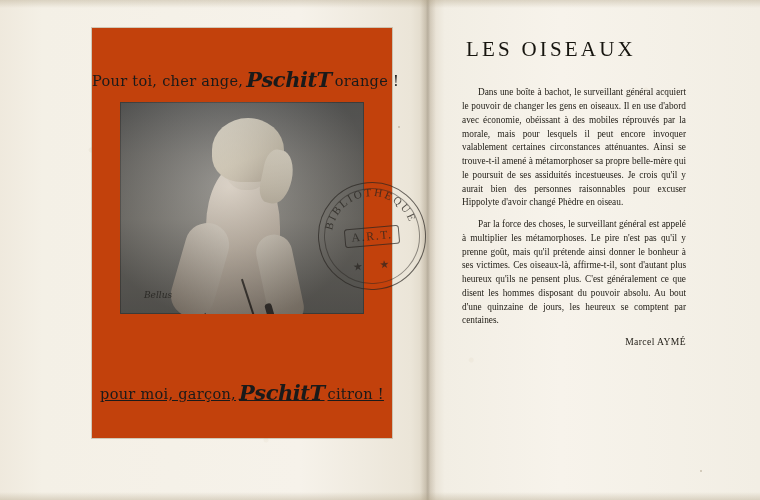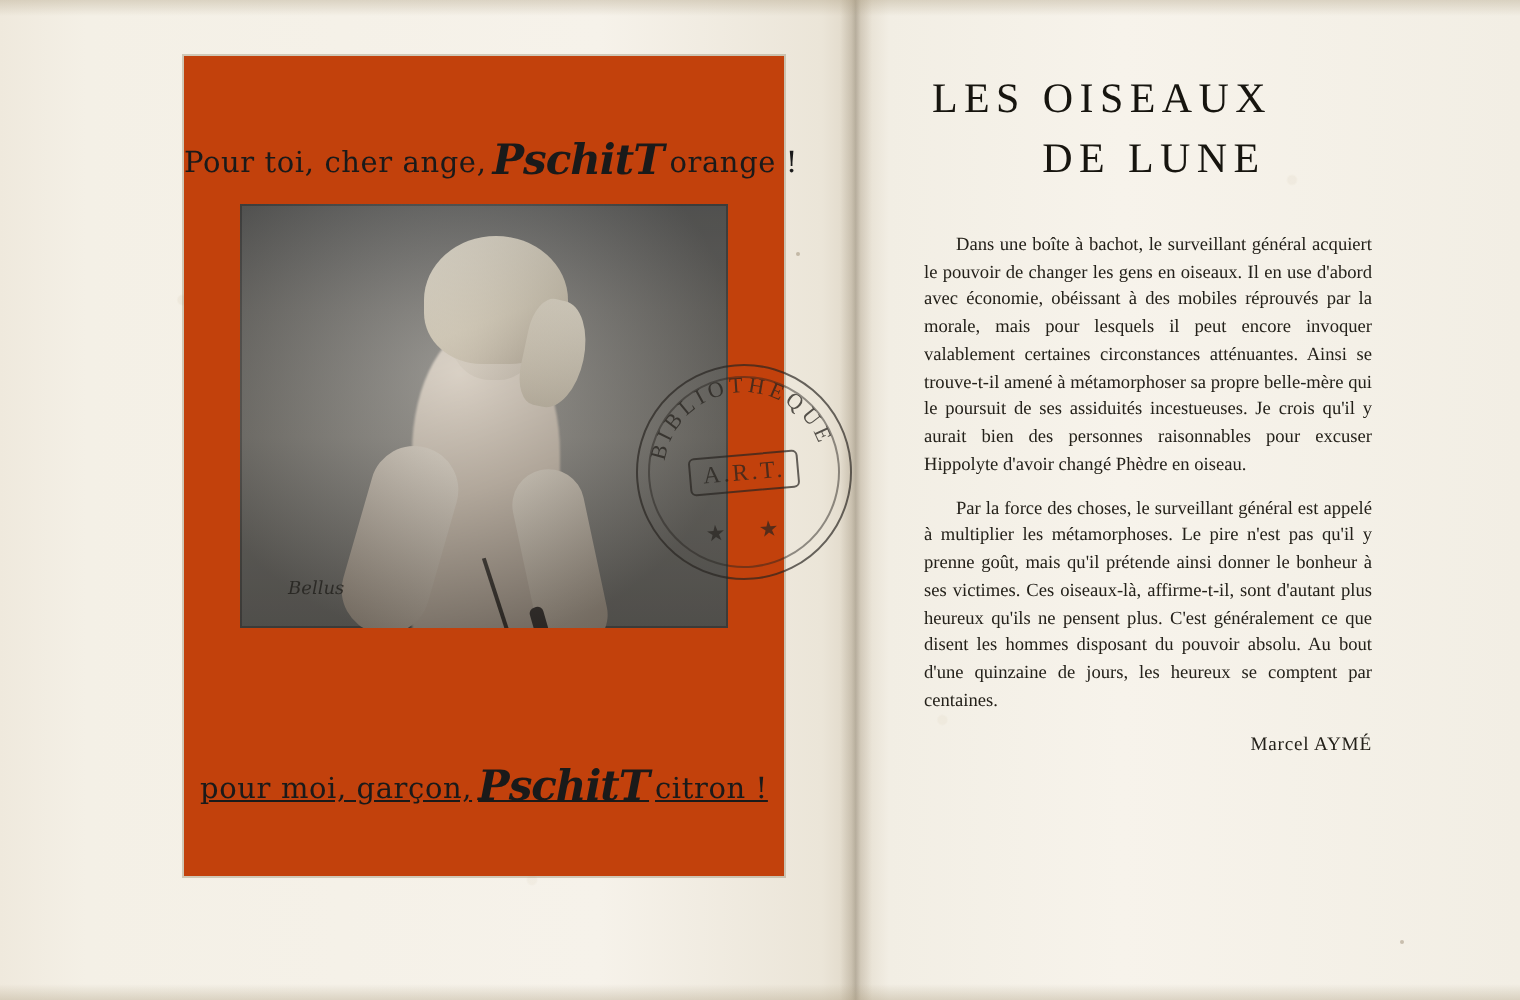--- a/index.html
+++ b/index.html
@@ -364,21 +364,20 @@
         <textPath href="#arcpath" startOffset="50%" text-anchor="middle">BIBLIOTHEQUE</textPath>
       </text>
     </svg>
     <div class="stamp-center">A.R.T.</div>
     <div class="stamp-stars">★ ★</div>
   </div>
 
   <div class="article">
     <div class="art-title">
       <span class="l1">LES  OISEAUX</span>
-      <span class="l2">DE  LUNE</span>
     </div>
 
     <div class="art-body">
       <p>Dans une boîte à bachot, le surveillant général acquiert le pouvoir de changer les gens en oiseaux. Il en use d'abord avec économie, obéissant à des mobiles réprouvés par la morale, mais pour lesquels il peut encore invoquer valablement certaines circonstances atténuantes. Ainsi se trouve-t-il amené à métamorphoser sa propre belle-mère qui le poursuit de ses assiduités incestueuses. Je crois qu'il y aurait bien des personnes raisonnables pour excuser Hippolyte d'avoir changé Phèdre en oiseau.</p>
       <p>Par la force des choses, le surveillant général est appelé à multiplier les métamorphoses. Le pire n'est pas qu'il y prenne goût, mais qu'il prétende ainsi donner le bonheur à ses victimes. Ces oiseaux-là, affirme-t-il, sont d'autant plus heureux qu'ils ne pensent plus. C'est généralement ce que disent les hommes disposant du pouvoir absolu. Au bout d'une quinzaine de jours, les heureux se comptent par centaines.</p>
     </div>
 
     <div class="art-sign">Marcel AYMÉ</div>
   </div>
 

